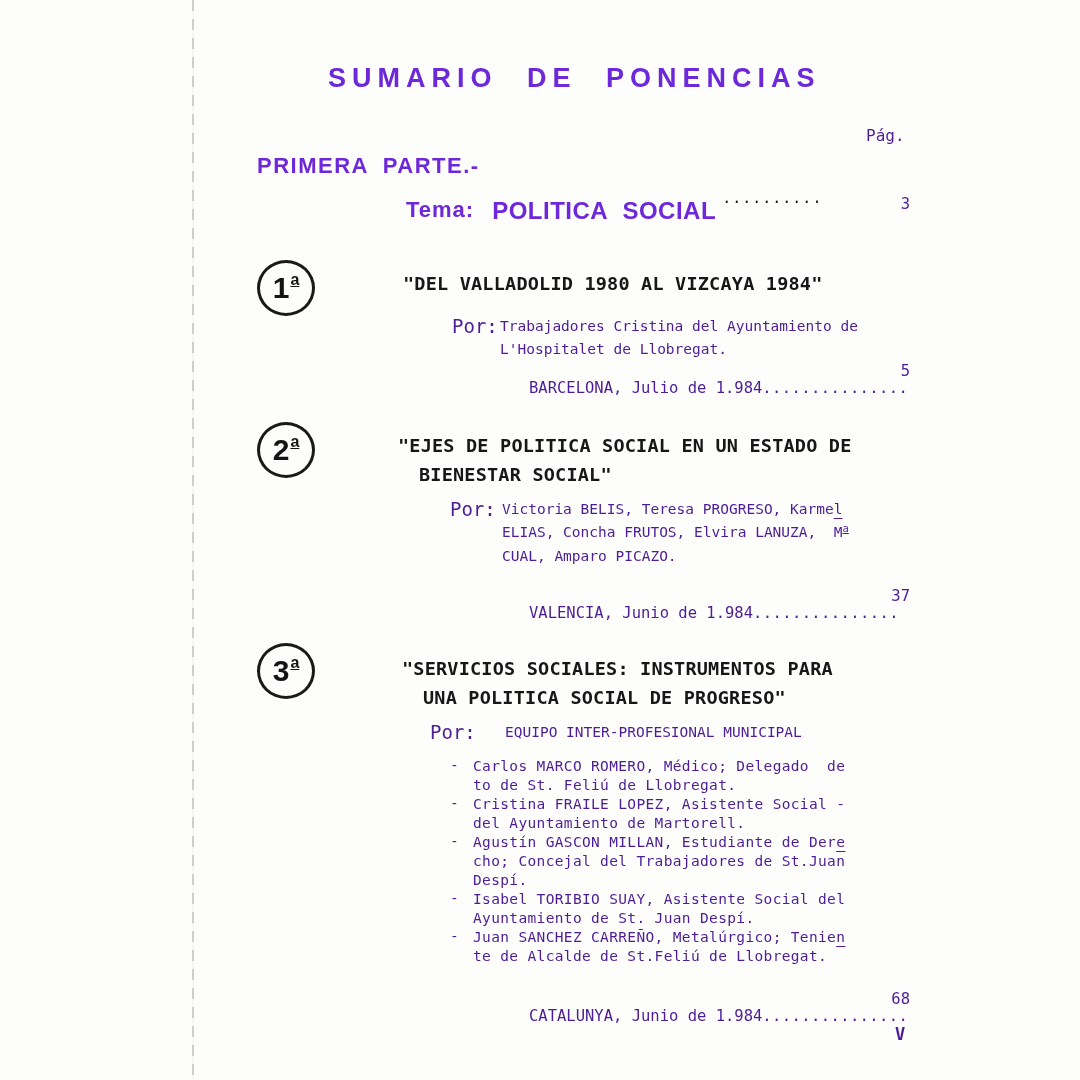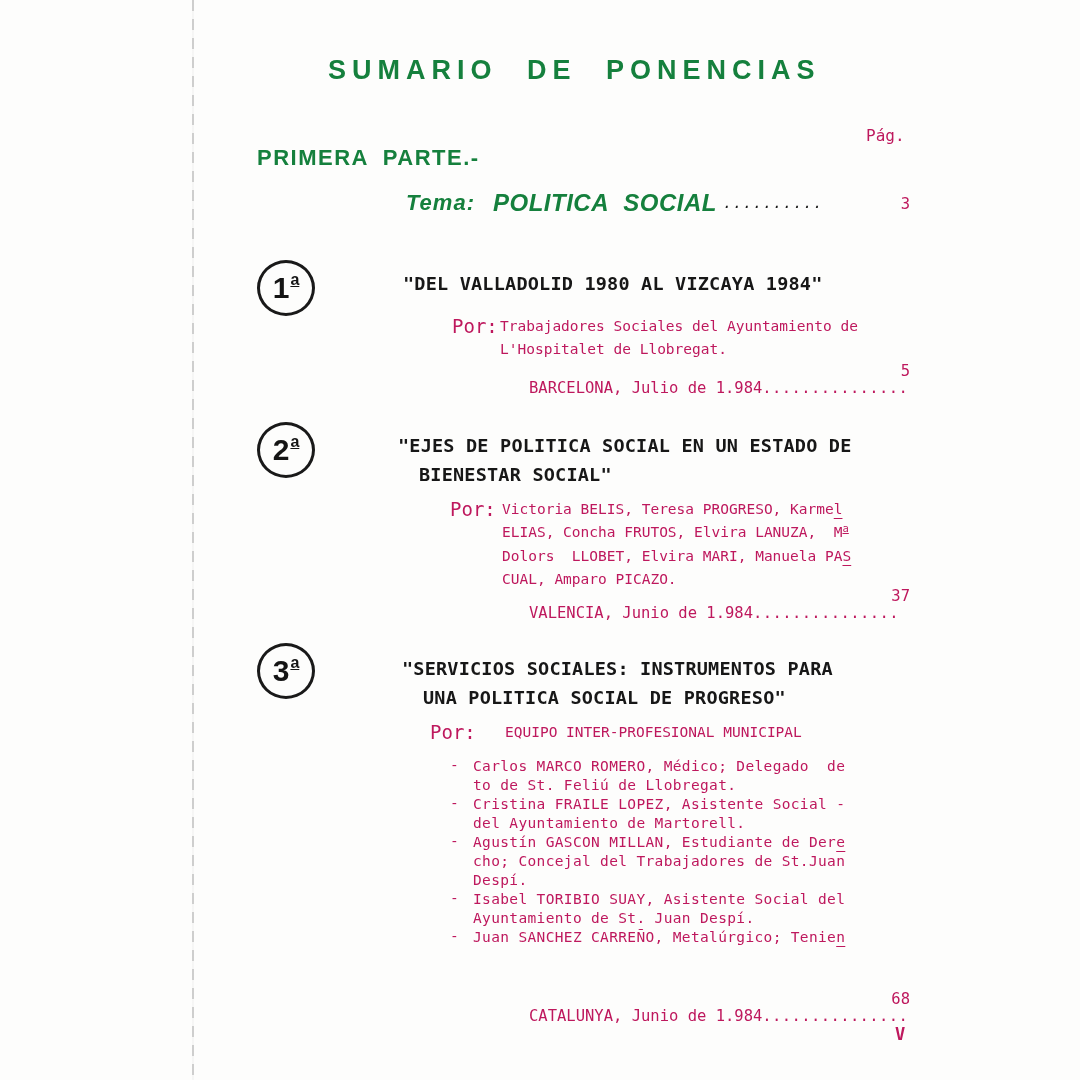--- a/index.html
+++ b/index.html
@@ -2,33 +2,33 @@
 <html><head>
 <meta charset="utf-8">
 <style>
   * { margin:0; padding:0; box-sizing:border-box; }
   html,body { background:#ffffff; }
   .page {
     position:relative; width:1080px; height:1080px;
     background:#fdfdfc; color:#1c1c1c; overflow:hidden;
   }
   .abs { position:absolute; }
-  .h { font-family:"Liberation Sans", sans-serif; font-weight:700; color:#15803d; }
-  .mono { font-family:"DejaVu Sans Mono", monospace; color:#be185d; }
+  .h { font-family:"Liberation Sans", sans-serif; font-weight:700; color:#6d28d9;margin-top:8px; }
+  .mono { font-family:"DejaVu Sans Mono", monospace; color:#4c1d95; }
 
   .edge {
     left:192px; top:0; width:2px; height:1080px;
     background:repeating-linear-gradient(180deg,
       rgba(130,130,130,.38) 0 11px, rgba(130,130,130,.06) 11px 19px);
   }
 
   .title { font-size:27px; letter-spacing:6px; word-spacing:16px; }
   .part  { font-size:22px; letter-spacing:1.5px; word-spacing:7px; }
 
-  .tema { display:flex; align-items:center;font-style:italic; }
+  .tema { display:flex; align-items:flex-start; }
   .tema-label { font-size:22px; letter-spacing:1px; }
   .tema-title { font-size:24px; letter-spacing:0.5px; word-spacing:8px; margin-left:18px; }
   .tema .leader { margin-left:6px; }
 
   .leader { font-family:"DejaVu Sans Mono", monospace; font-size:15px; letter-spacing:1px; }
 
   .pnum { left:848px; width:62px; text-align:right; font-size:15.5px; }
 
   .badge {
     width:58px; height:56px; border:3px solid #191919; border-radius:50%;
@@ -82,21 +82,21 @@
   <section>
     <div class="abs badge" style="left:257px; top:260px">
       <span class="bnum">1</span>
         <span class="bord">a</span>
     </div>
     <div class="abs etitle" style="left:403px; top:269px">
       <div class="tl">"DEL VALLADOLID 1980 AL VIZCAYA 1984"</div>
     </div>
     <div class="abs mono porlabel" style="left:452px; top:315px">Por:</div>
     <div class="abs mono porlines" style="left:500px; top:315px">
-      <div class="ln"><span>Trabajadores Sociales del Ayuntamiento de</span></div>
+      <div class="ln"><span>Trabajadores Cristina del Ayuntamiento de</span></div>
       <div class="ln"><span>L'Hospitalet de Llobregat.</span></div>
     </div>
     <div class="abs mono place" style="left:473px; top:361px">
       <span>BARCELONA, Julio de 1.984</span><span class="leader">...............</span>
     </div>
     <div class="abs mono pnum" style="top:362px">5</div>
   </section>
 
   <section>
     <div class="abs badge" style="left:257px; top:422px">
@@ -104,21 +104,20 @@
         <span class="bord">a</span>
     </div>
     <div class="abs etitle" style="left:398px; top:431px">
       <div class="tl">"EJES DE POLITICA SOCIAL EN UN ESTADO DE</div>
       <div class="tl tl2">BIENESTAR SOCIAL"</div>
     </div>
     <div class="abs mono porlabel" style="left:450px; top:498px">Por:</div>
     <div class="abs mono porlines" style="left:502px; top:498px">
       <div class="ln"><span>Victoria BELIS, Teresa PROGRESO, Karme</span><span class="u">l</span></div>
       <div class="ln"><span>ELIAS, Concha FRUTOS, Elvira LANUZA,  M</span><span class="supu">a</span></div>
-      <div class="ln"><span>Dolors  LLOBET, Elvira MARI, Manuela PA</span><span class="u">S</span></div>
       <div class="ln"><span>CUAL, Amparo PICAZO.</span></div>
     </div>
     <div class="abs mono place" style="left:473px; top:586px">
       <span>VALENCIA, Junio de 1.984</span><span class="leader">...............</span>
     </div>
     <div class="abs mono pnum" style="top:587px">37</div>
   </section>
 
   <section>
     <div class="abs badge" style="left:257px; top:643px">
@@ -152,20 +151,21 @@
         <div class="ln"><span>Despí.</span></div>
       </div>
       <div class="member">
         <span class="dash">-</span>
         <div class="ln"><span>Isabel TORIBIO SUAY, Asistente Social del</span></div>
         <div class="ln"><span>Ayuntamiento de St. Juan Despí.</span></div>
       </div>
       <div class="member">
         <span class="dash">-</span>
         <div class="ln"><span>Juan SANCHEZ CARREÑO, Metalúrgico; Tenie</span><span class="u">n</span></div>
+        <div class="ln"><span>te de Alcalde de St.Feliú de Llobregat.</span></div>
       </div>
     </div>
 
     <div class="abs mono place" style="left:473px; top:989px">
       <span>CATALUNYA, Junio de 1.984</span><span class="leader">...............</span>
     </div>
     <div class="abs mono pnum" style="top:990px">68</div>
   </section>
 
   <div class="abs mono roman" style="left:895px; top:1024px">V</div>

